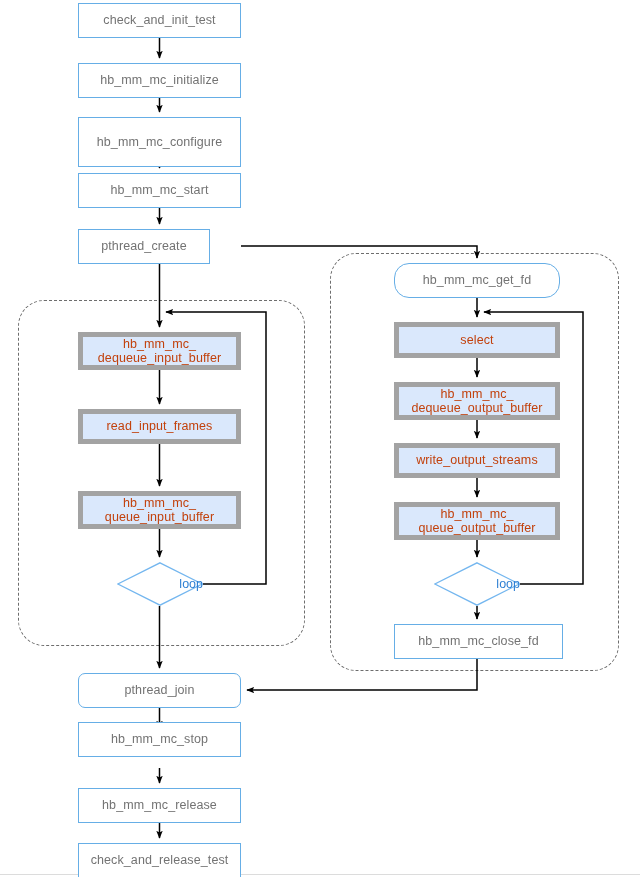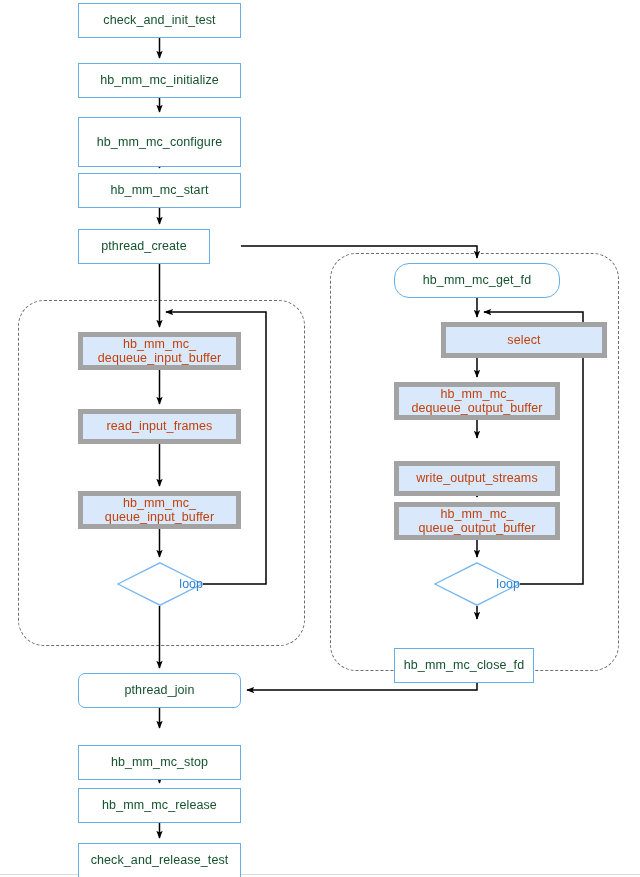--- a/index.html
+++ b/index.html
@@ -10,21 +10,21 @@
     position:relative;
   }
   #canvas{position:absolute;left:0;top:0;width:640px;height:877px;}
 
   
   .node{
     position:absolute;
     box-sizing:border-box;
     display:flex;align-items:center;justify-content:center;
     text-align:center;
-    color:#14532d;
+    color:#737373;
     font-size:12.5px;
     line-height:14.5px;
     letter-spacing:.1px;
     white-space:pre-line;
     z-index:5;
   }
   .node.plain{
     background:#ffffff;
     border:1px solid #66aee6;
   }
@@ -111,43 +111,43 @@
     </g>
   </svg>
 
   <div id="node-layer">
       <div class="node plain" style="left: 78px; top: 3px; width: 163px; height: 35px;">check_and_init_test</div>
       <div class="node plain" style="left: 78px; top: 63px; width: 163px; height: 35px;">hb_mm_mc_initialize</div>
       <div class="node plain" style="left: 78px; top: 117px; width: 163px; height: 50px;">hb_mm_mc_configure</div>
       <div class="node plain" style="left: 78px; top: 173px; width: 163px; height: 35px;">hb_mm_mc_start</div>
       <div class="node plain" style="left: 78px; top: 229px; width: 132px; height: 35px;">pthread_create</div>
       <div class="node plain" style="left: 78px; top: 673px; width: 163px; height: 35px; border-radius: 7px;">pthread_join</div>
-      <div class="node plain" style="left: 78px; top: 745px; width: 163px; height: 35px;">hb_mm_mc_stop</div>
+      <div class="node plain" style="left: 78px; top: 722px; width: 163px; height: 35px;">hb_mm_mc_stop</div>
       <div class="node plain" style="left: 78px; top: 788px; width: 163px; height: 35px;">hb_mm_mc_release</div>
       <div class="node plain" style="left: 78px; top: 843px; width: 163px; height: 35px;">check_and_release_test</div>
       <div class="node fill" style="left: 78px; top: 332px; width: 163px; height: 38px;">hb_mm_mc_
 dequeue_input_buffer</div>
       <div class="node fill" style="left: 78px; top: 409px; width: 163px; height: 35px;">read_input_frames</div>
       <div class="node fill" style="left: 78px; top: 491px; width: 163px; height: 38px;">hb_mm_mc_
 queue_input_buffer</div>
       <div class="diamond" style="left: 117px; top: 562px; width: 86px; height: 44px;">
         <svg width="86" height="44" viewBox="0 0 86 44">
           <polygon points="43,0.8 85.2,22 43,43.2 0.8,22" fill="#ffffff" stroke="#73b6ef" stroke-width="1.3"></polygon>
         </svg>
         <span class="dlabel">loop</span>
       </div>
       <div class="node plain" style="left: 394px; top: 263px; width: 166px; height: 35px; border-radius: 15px;">hb_mm_mc_get_fd</div>
-      <div class="node fill" style="left: 394px; top: 322px; width: 166px; height: 36px; margin-left: 47px;">select</div>
+      <div class="node fill" style="left: 394px; top: 322px; width: 166px; height: 36px;">select</div>
       <div class="node fill" style="left: 394px; top: 382px; width: 166px; height: 38px;">hb_mm_mc_
 dequeue_output_buffer</div>
-      <div class="node fill" style="left: 394px; top: 443px; width: 166px; height: 35px; margin-top: 18px;">write_output_streams</div>
+      <div class="node fill" style="left: 394px; top: 443px; width: 166px; height: 35px;">write_output_streams</div>
       <div class="node fill" style="left: 394px; top: 502px; width: 166px; height: 38px;">hb_mm_mc_
 queue_output_buffer</div>
       <div class="diamond" style="left: 434px; top: 562px; width: 86px; height: 44px;">
         <svg width="86" height="44" viewBox="0 0 86 44">
           <polygon points="43,0.8 85.2,22 43,43.2 0.8,22" fill="#ffffff" stroke="#73b6ef" stroke-width="1.3"></polygon>
         </svg>
         <span class="dlabel">loop</span>
       </div>
-      <div class="node plain" style="left: 394px; top: 648px; width: 140px; height: 35px;">hb_mm_mc_close_fd</div>
+      <div class="node plain" style="left: 394px; top: 624px; width: 169px; height: 35px;">hb_mm_mc_close_fd</div>
     </div>
 
 </div>
 
 </body></html>

